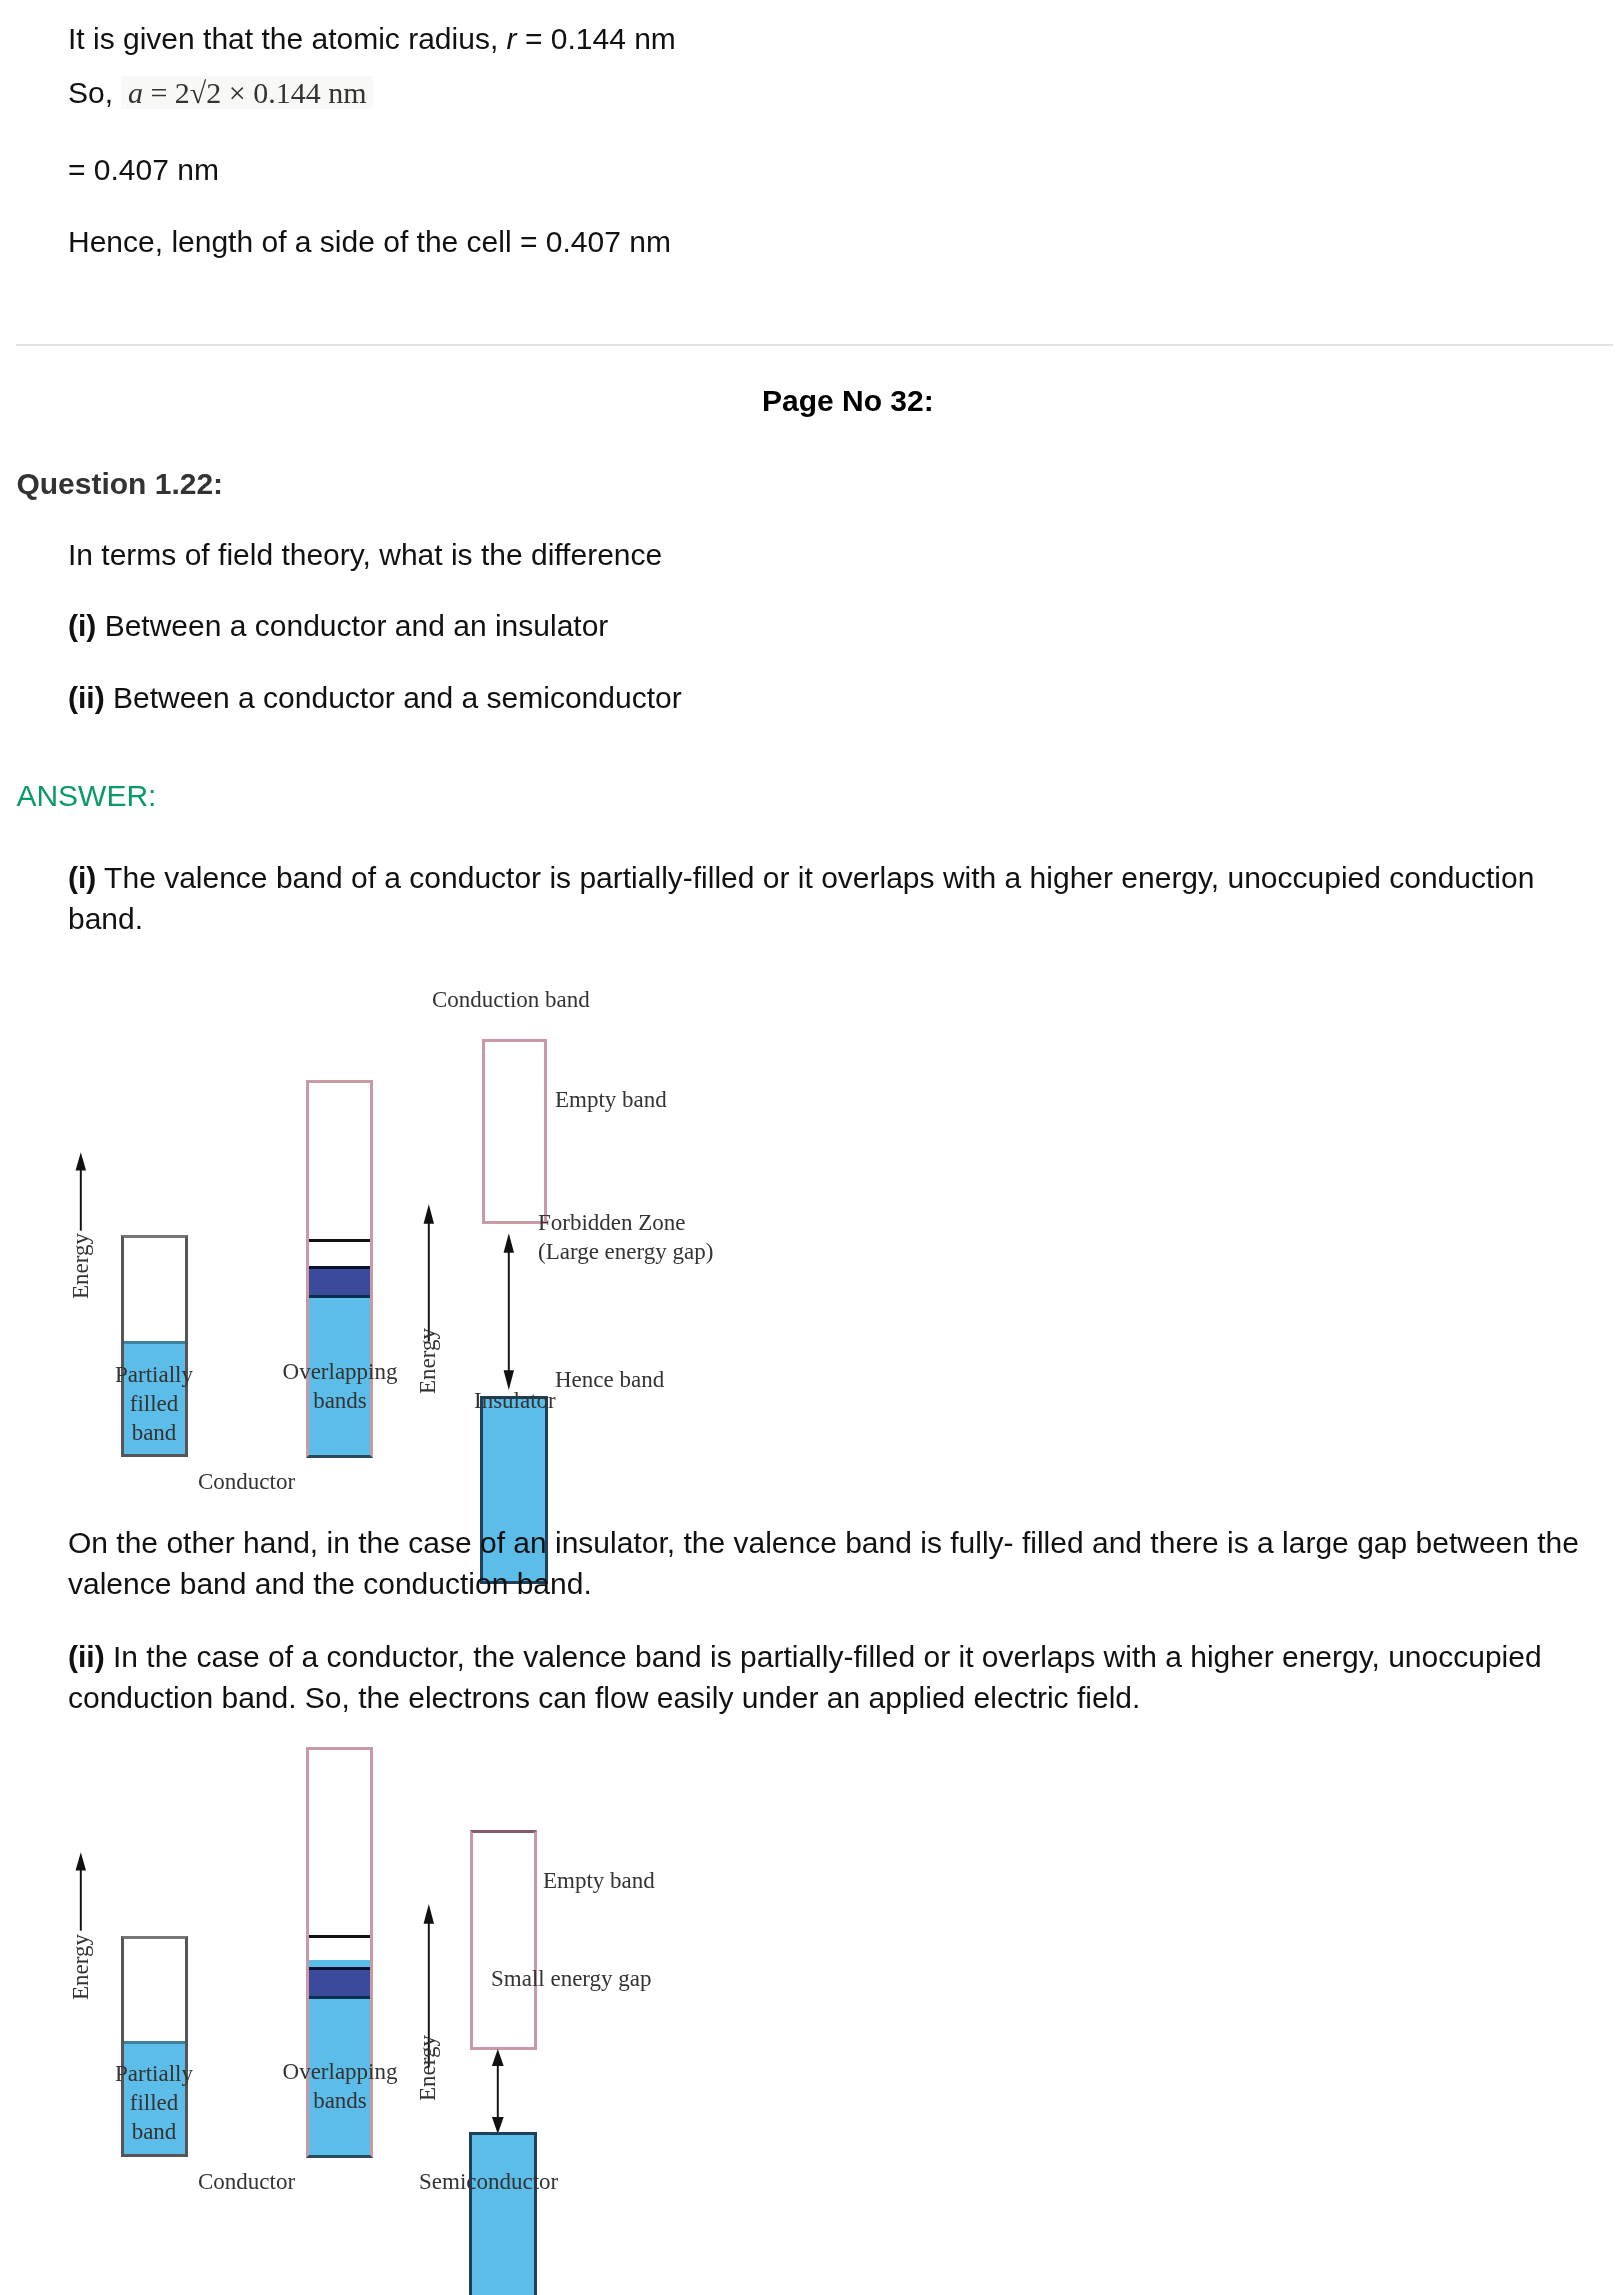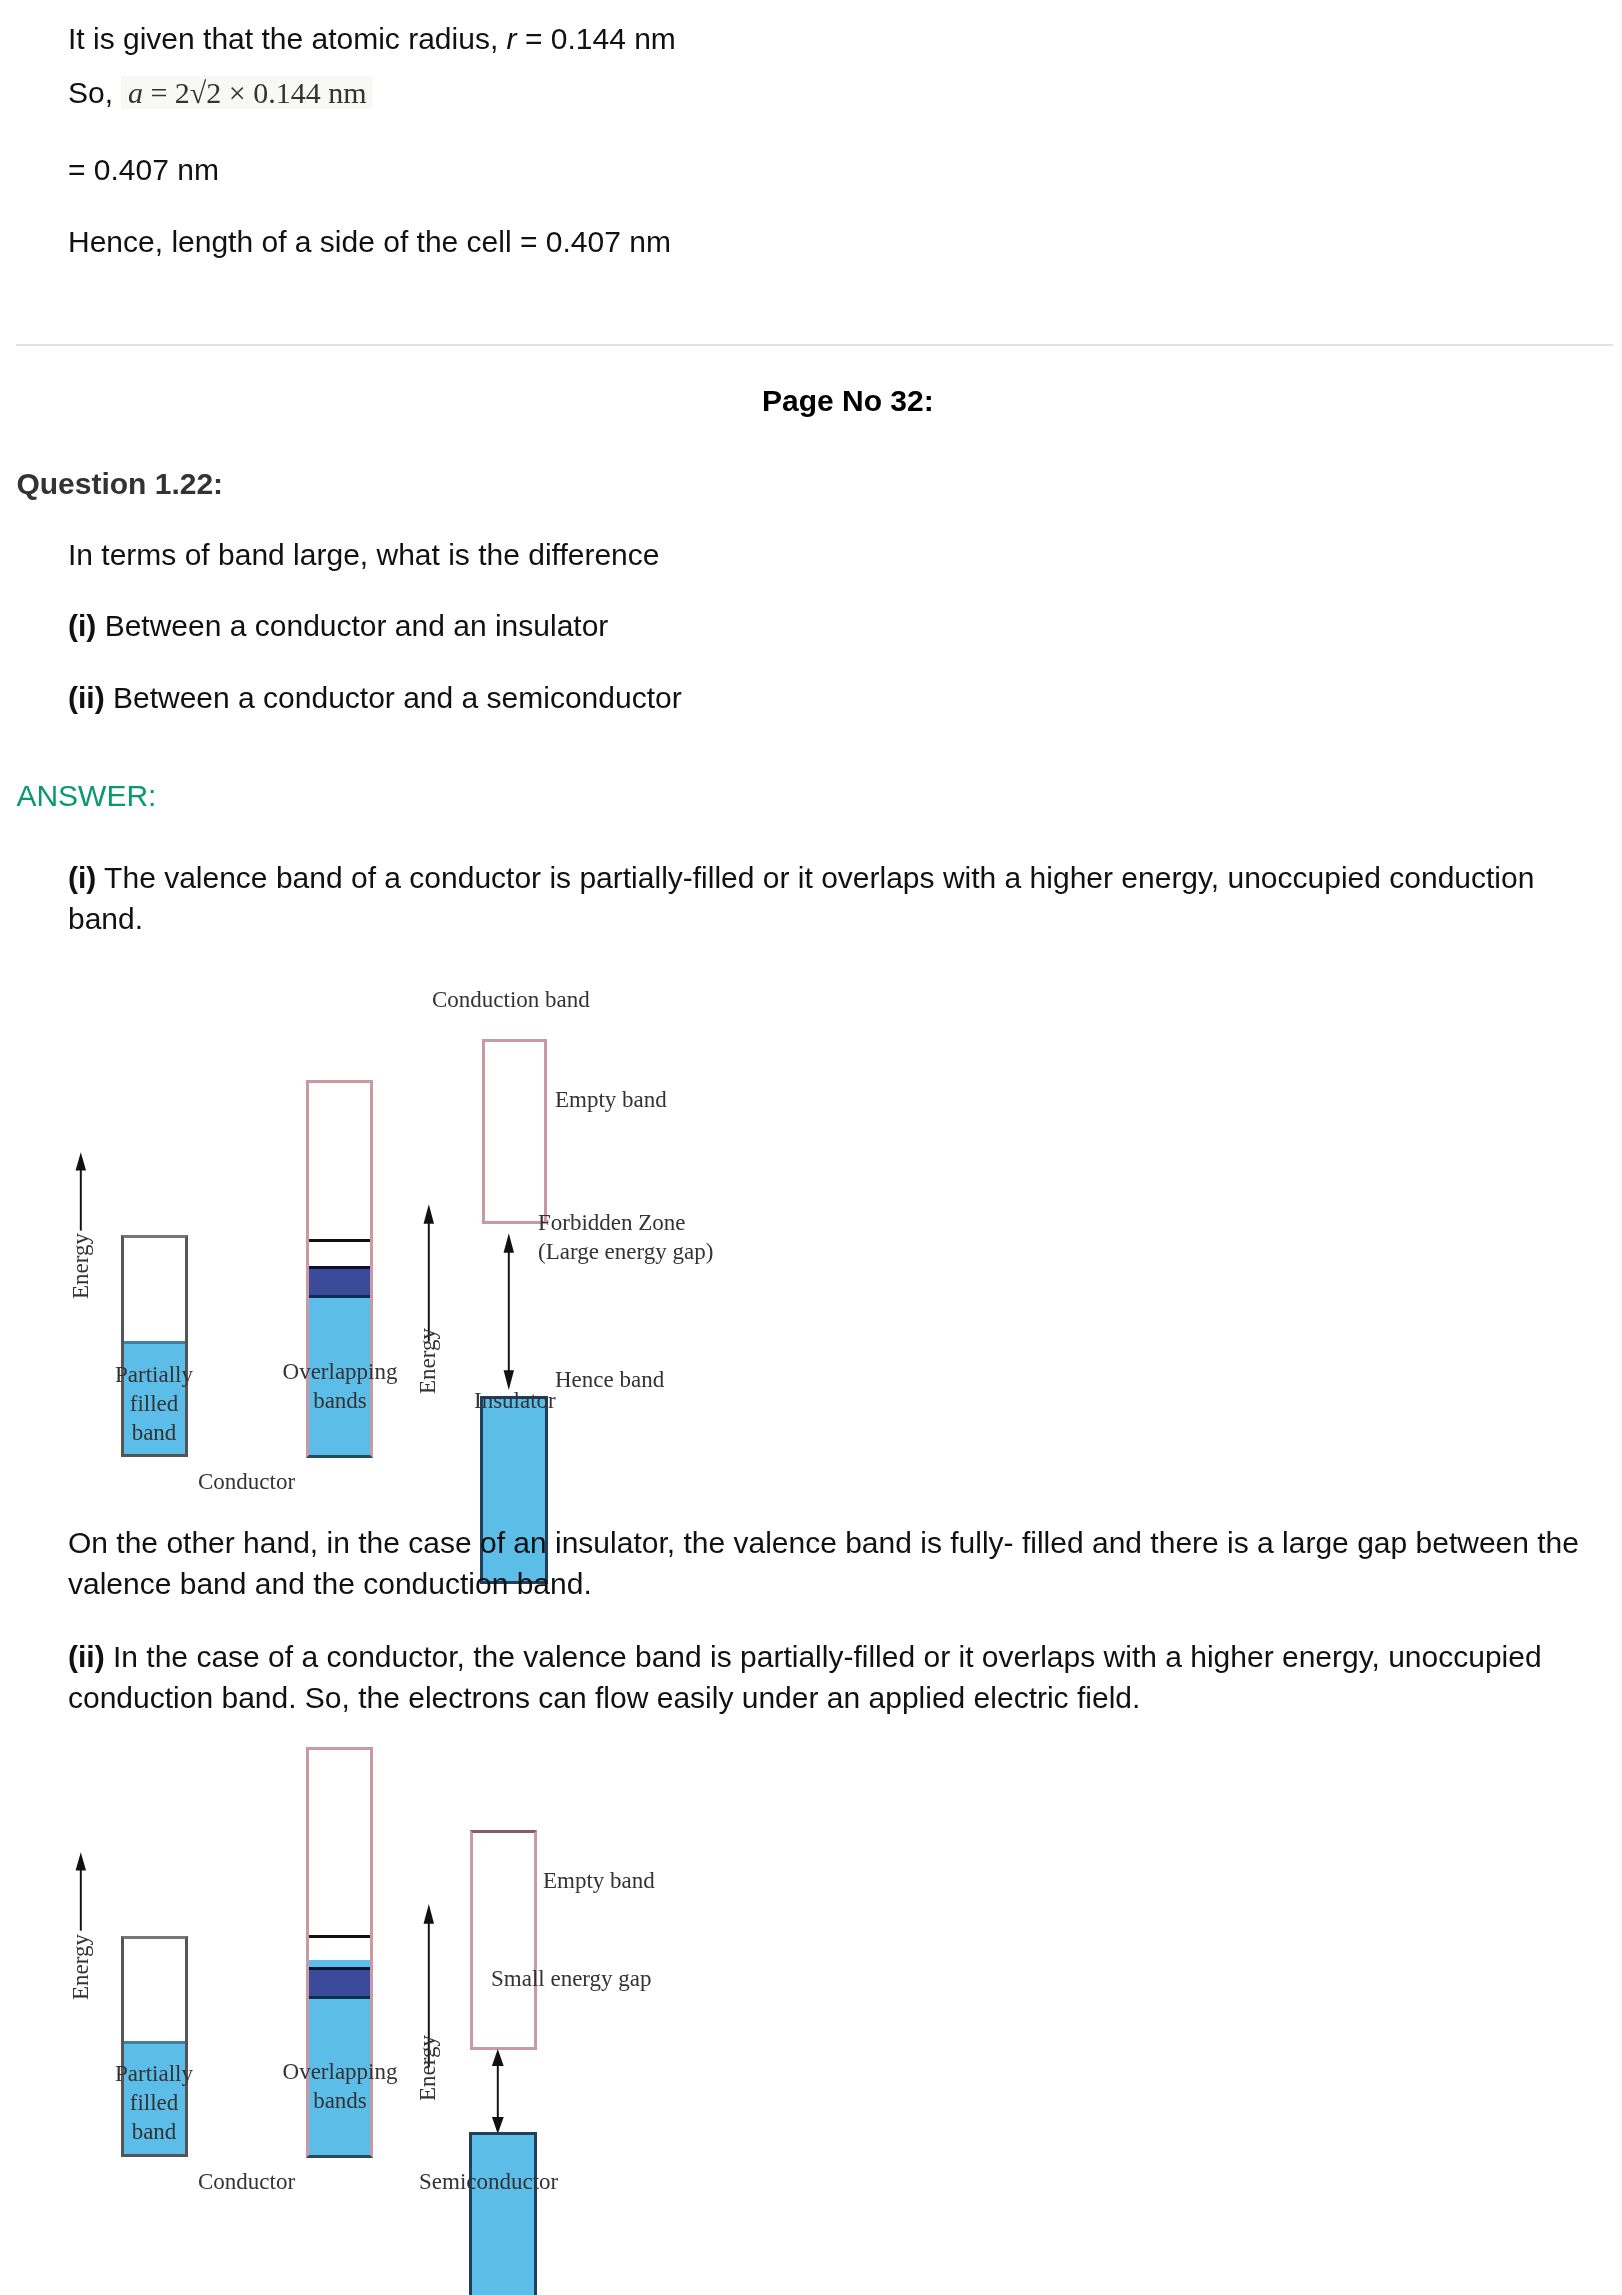--- a/index.html
+++ b/index.html
@@ -37,21 +37,21 @@
   <span class="formula"><i>a</i><span> = 2√2 × 0.144 nm</span></span>
 </div>
 <div class="t" style="left:68px; top:149px;">= 0.407 nm</div>
 <div class="t" style="left:68px; top:221px;">Hence, length of a side of the cell = 0.407 nm</div>
 
 <div class="rule"></div>
 
 <div class="t heading" style="left:720px; top:380px; color:#000000;margin-left:42px;">Page No 32:</div>
 
 <div class="t heading" style="left:16.4px; top:463px;">Question 1.22:</div>
-<div class="t" style="left:68px; top:534px;">In terms of band large, what is the difference</div>
+<div class="t" style="left:68px; top:534px;">In terms of field theory, what is the difference</div>
 <div class="t" style="left:68px; top:605px;">
   <span class="b">(i)</span><span> Between a conductor and an insulator</span>
 </div>
 <div class="t" style="left:68px; top:677px;">
   <span class="b">(ii)</span><span> Between a conductor and a semiconductor</span>
 </div>
 
 <div class="t answer" style="left:16.4px; top:775px;">ANSWER:</div>
 
 <div class="t wrap" style="left:68px; top:857px;">

